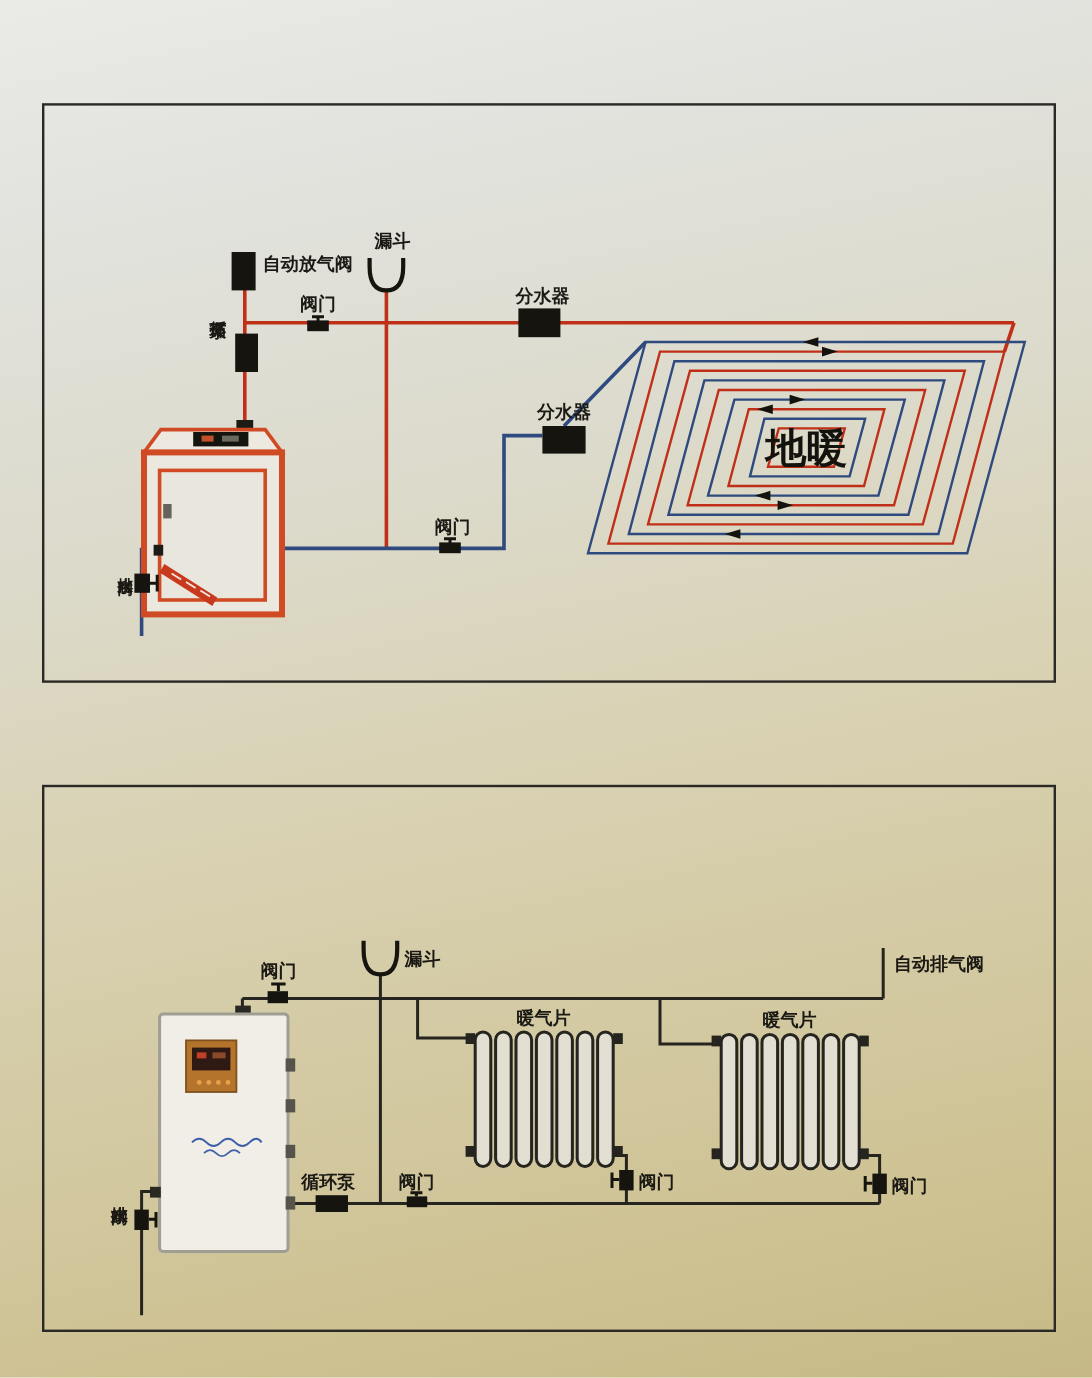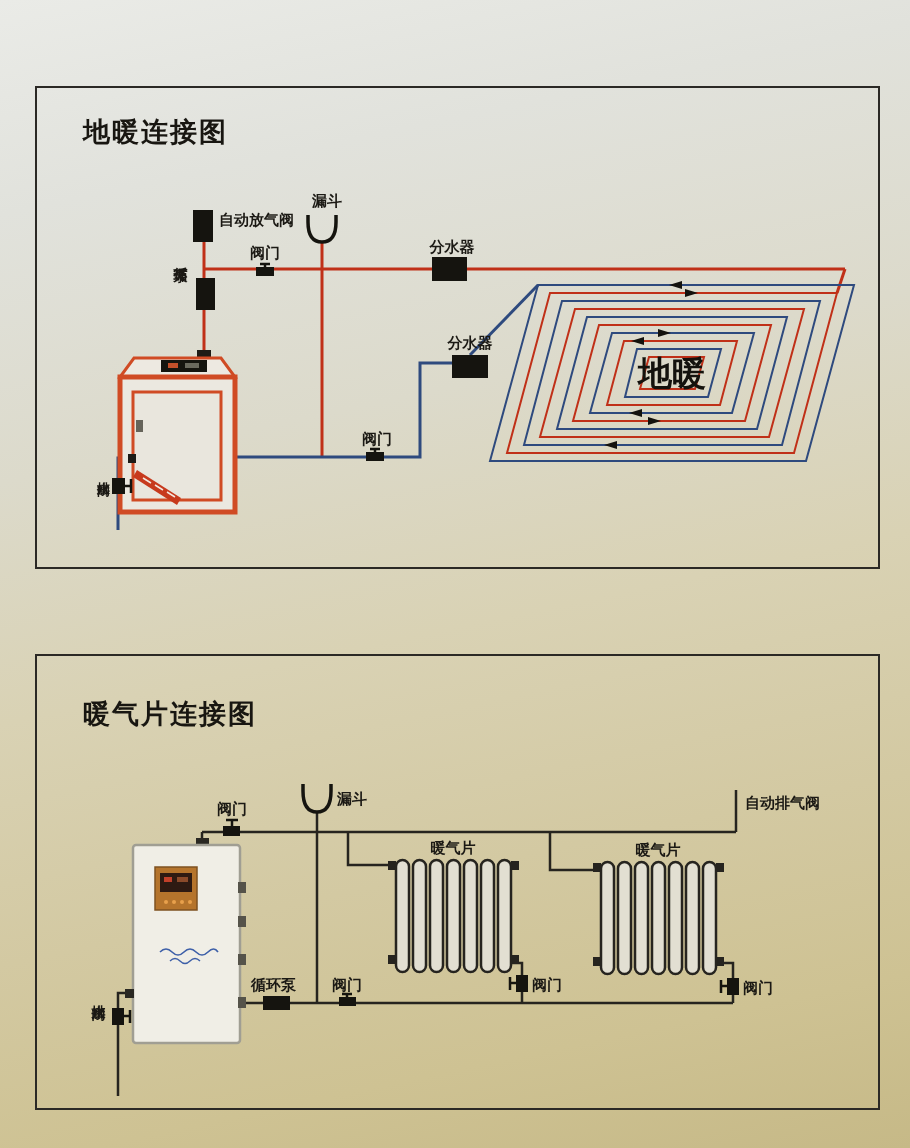--- a/index.html
+++ b/index.html
@@ -101,21 +101,20 @@
       </g>
 
       <text x="182" y="137">自动放气阀</text>
       <text x="290" y="118" text-anchor="middle">漏斗</text>
       <text x="228" y="170" text-anchor="middle">阀门</text>
       <text x="415" y="164" text-anchor="middle">分水器</text>
       <text x="433" y="260" text-anchor="middle">分水器</text>
       <text x="340" y="356" text-anchor="middle">阀门</text>
     </svg>
 
-    <div class="panel-title">地暖连接图</div>
     <div class="vlabel" style="left:137px;top:168px;font-size:14px;">循环泵</div>
     <div class="vlabel" style="left:60px;top:383px;">排水阀</div>
   </div>
 
   <div class="panel" id="panel-rad">
     <svg width="841" height="452" viewBox="0 0 841 452">
 
       <g stroke="#26241f" stroke-width="2.5" fill="none">
         <path d="M165,189 V176"></path>
         <path d="M165,176 H699"></path>
@@ -204,17 +203,16 @@
       <text x="300" y="148">漏斗</text>
       <text x="708" y="152">自动排气阀</text>
       <text x="416" y="197" text-anchor="middle">暖气片</text>
       <text x="621" y="199" text-anchor="middle">暖气片</text>
       <text x="495" y="334">阀门</text>
       <text x="706" y="337">阀门</text>
       <text x="214" y="334">循环泵</text>
       <text x="310" y="334" text-anchor="middle">阀门</text>
     </svg>
 
-    <div class="panel-title">暖气片连接图</div>
     <div class="vlabel" style="left:55px;top:338px;font-size:14px;">排水阀</div>
   </div>
 
 </div>
 
 </body></html>

